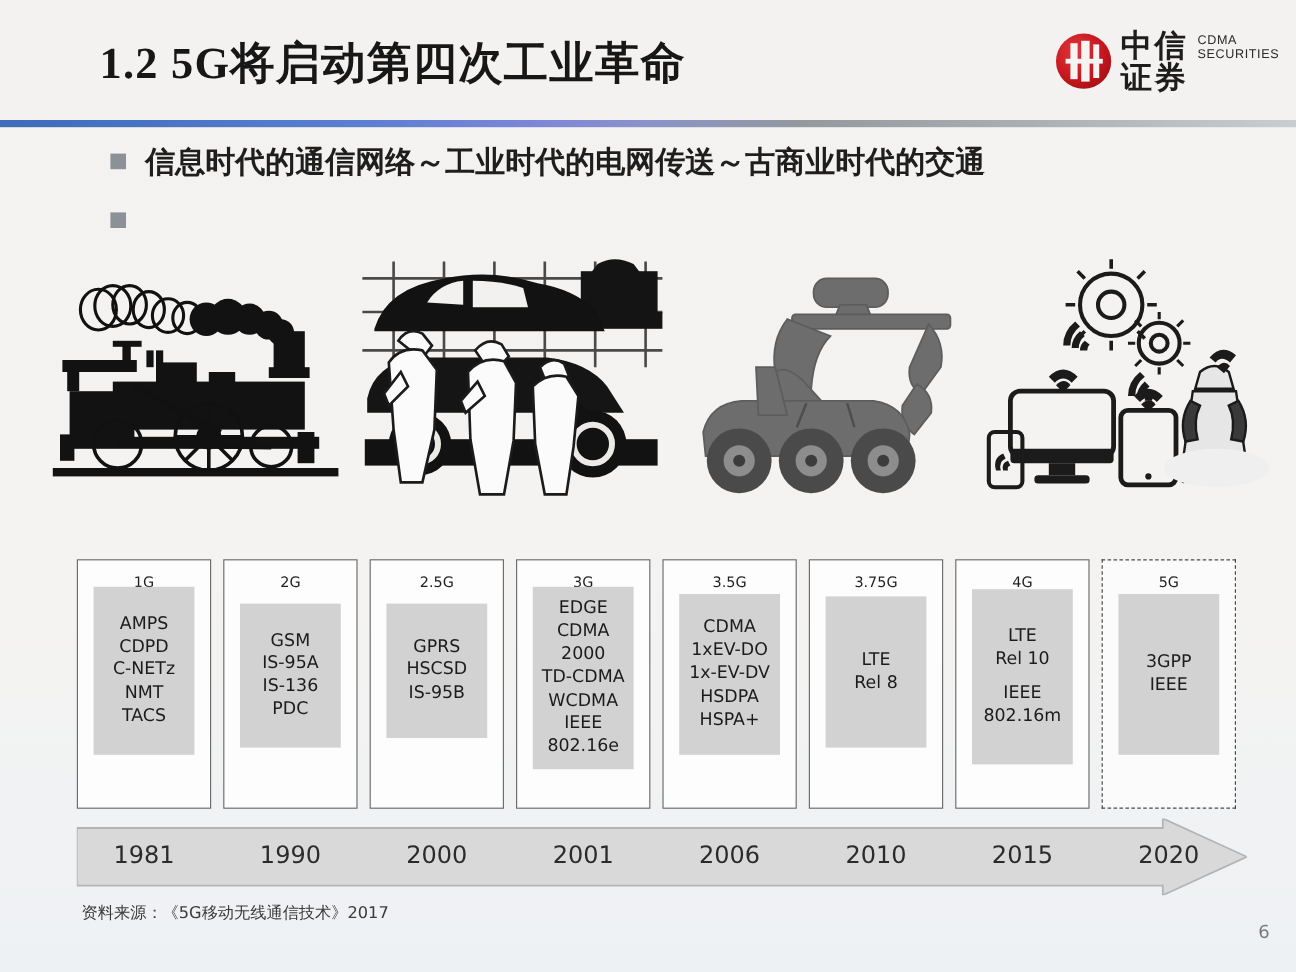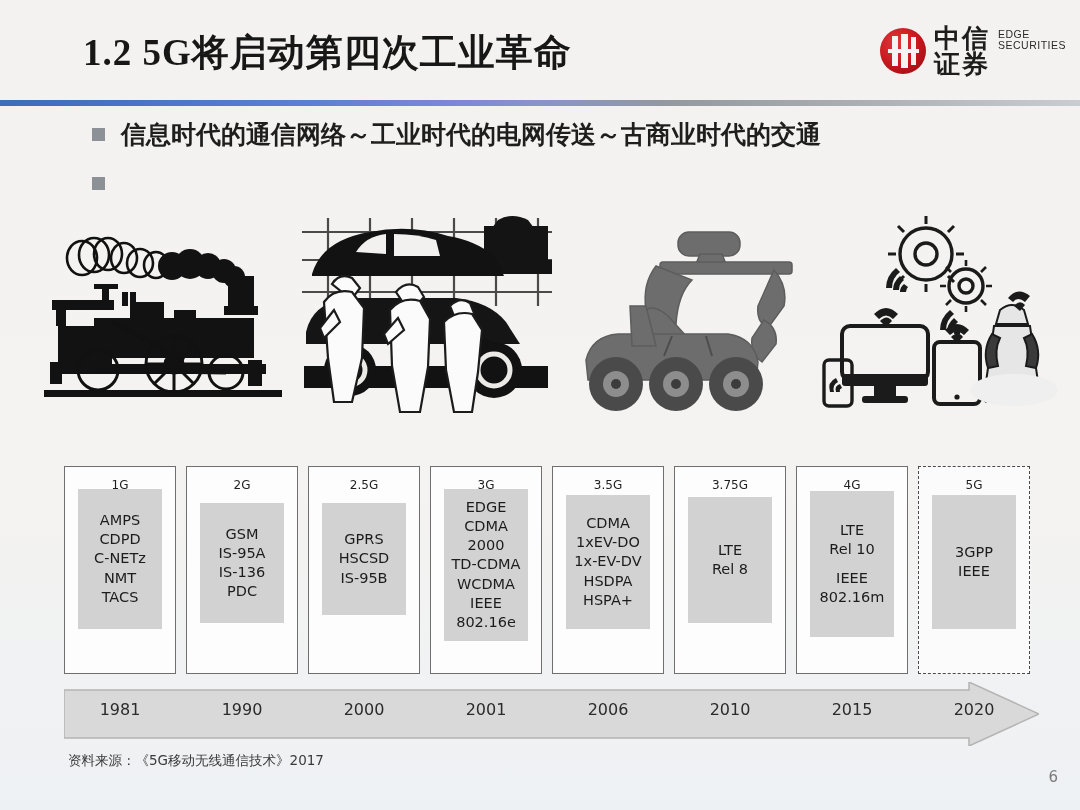--- a/index.html
+++ b/index.html
@@ -74,21 +74,21 @@
          display:flex;flex-direction:column;align-items:center;justify-content:center;
          font-size:14.5px;color:#1c1c1c;line-height:1.32;text-align:center;
          font-family:"DejaVu Sans","Liberation Sans",sans-serif;}
   .gen-b span{display:block;white-space:nowrap;}
   .gen-b .gap{height:10px;}
 
   
   .arrow-wrap{position:absolute;left:64px;top:682px;width:975px;height:64px;}
   .arrow-wrap svg{position:absolute;inset:0;width:100%;height:100%;}
   .years{position:absolute;inset:0;}
-  .year{position:absolute;top:18px;font-size:16px;color:#2b2b2b;
+  .year{position:absolute;top:18px;font-size:20px;color:#2b2b2b;
         font-family:"DejaVu Sans","Liberation Sans",sans-serif;
         width:80px;text-align:center;}
 
   
   .source{position:absolute;left:68px;top:752px;font-size:13.5px;color:#3a3a3a;
      font-family:"DejaVu Sans","Liberation Sans",sans-serif;}
   .pageno{position:absolute;right:22px;top:768px;font-size:15px;color:#7b7b7b;
      font-family:"DejaVu Sans","Liberation Sans",sans-serif;}
 </style>
 </head>
@@ -101,21 +101,21 @@
 
     <div class="logo">
       <div class="logo-mark">
         <i class="lm1"></i>
           <i class="lm2"></i>
           <i class="lm3"></i>
           <i class="lm4"></i>
       </div>
       <div class="logo-text">
         <div class="logo-cn">中信证券</div>
-        <div class="logo-en">EDGE SECURITIES</div>
+        <div class="logo-en">CDMA SECURITIES</div>
       </div>
     </div>
   </div>
   <div class="divider"></div>
 
   <div class="bullets">
     <div class="bullet">
       <span class="bullet-sq"></span>
       <span class="bullet-tx">信息时代的通信网络～工业时代的电网传送～古商业时代的交通</span>
     </div>

